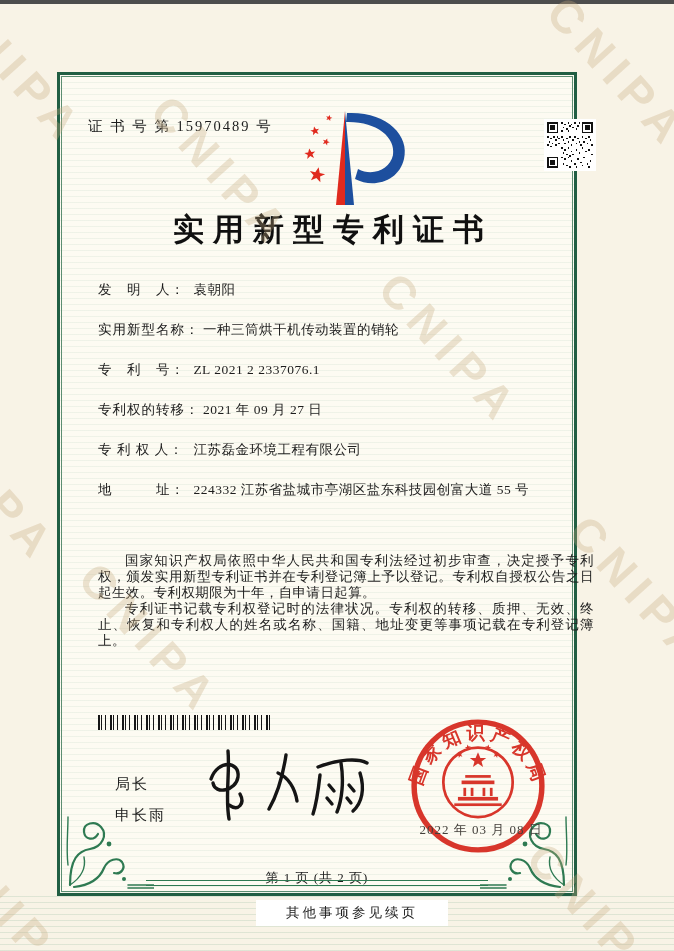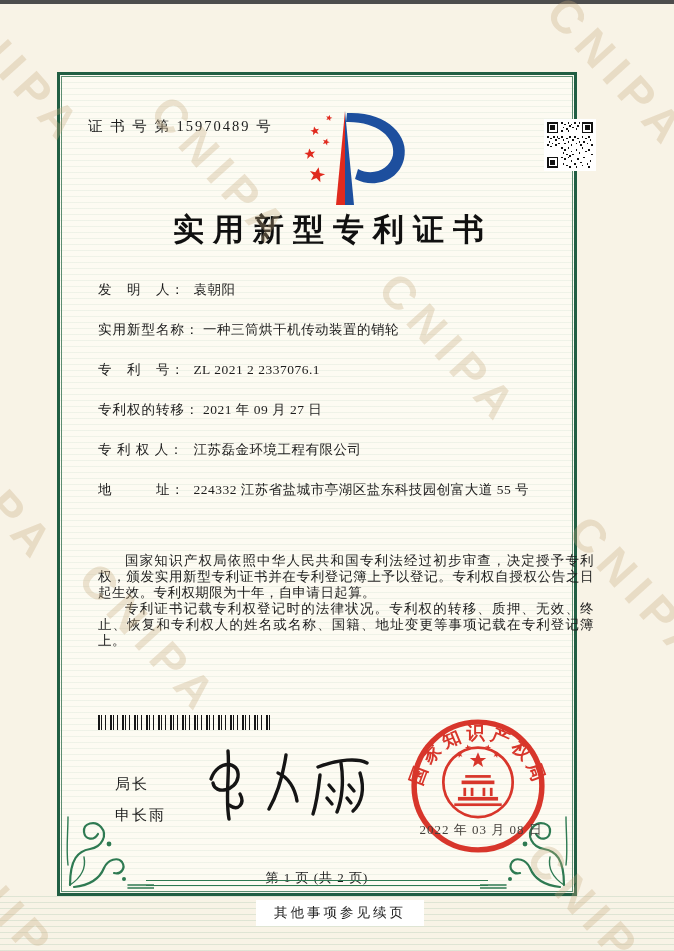--- a/index.html
+++ b/index.html
@@ -68,21 +68,21 @@
     font-size:13px;color:#433f3a;letter-spacing:1px;z-index:4;
   }
   .page-num{position:absolute;left:0;top:794px;width:100%;text-align:center;font-size:13px;letter-spacing:1px;}
   .ornament{position:absolute;bottom:2px;width:92px;height:92px;}
   .orn-left{left:2px;}
   .orn-right{right:2px;transform:scaleX(-1);}
   .orn-line{position:absolute;left:86px;right:86px;bottom:7px;height:4px;
     border-top:1.5px solid #2e7a52;border-bottom:1px solid #2e7a52;}
   .cont-tab{
     position:absolute;left:256px;top:900px;background:#ffffff;
-    padding:4px 18px;font-size:13.5px;letter-spacing:3px;z-index:3;
+    padding:4px 30px;font-size:13.5px;letter-spacing:3px;z-index:3;
   }
 </style>
 </head>
 <body>
 
 <div class="top-strip"></div>
 <div class="bottom-waves"></div>
 
 <div class="sheet">
 

